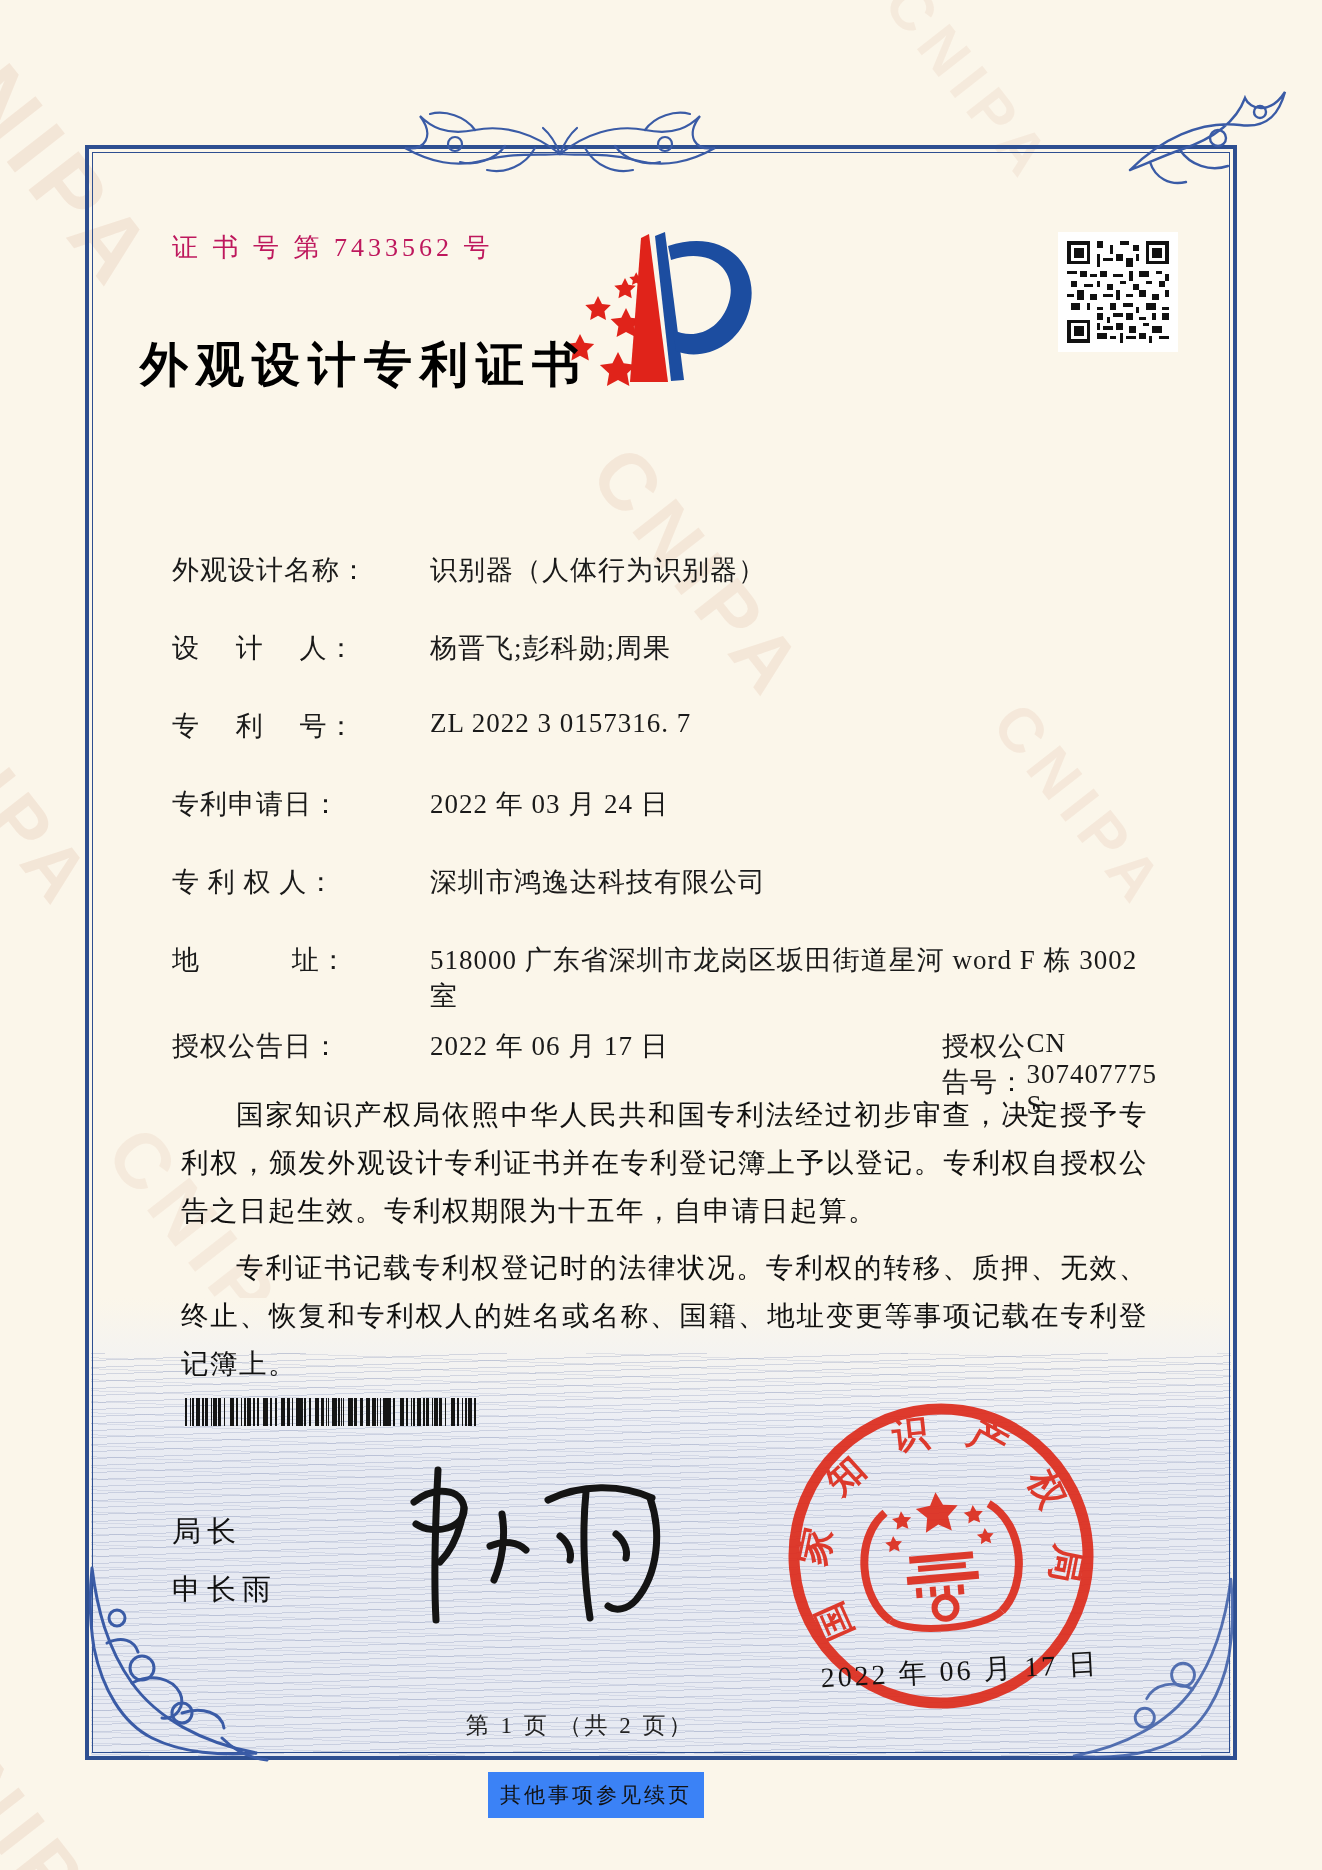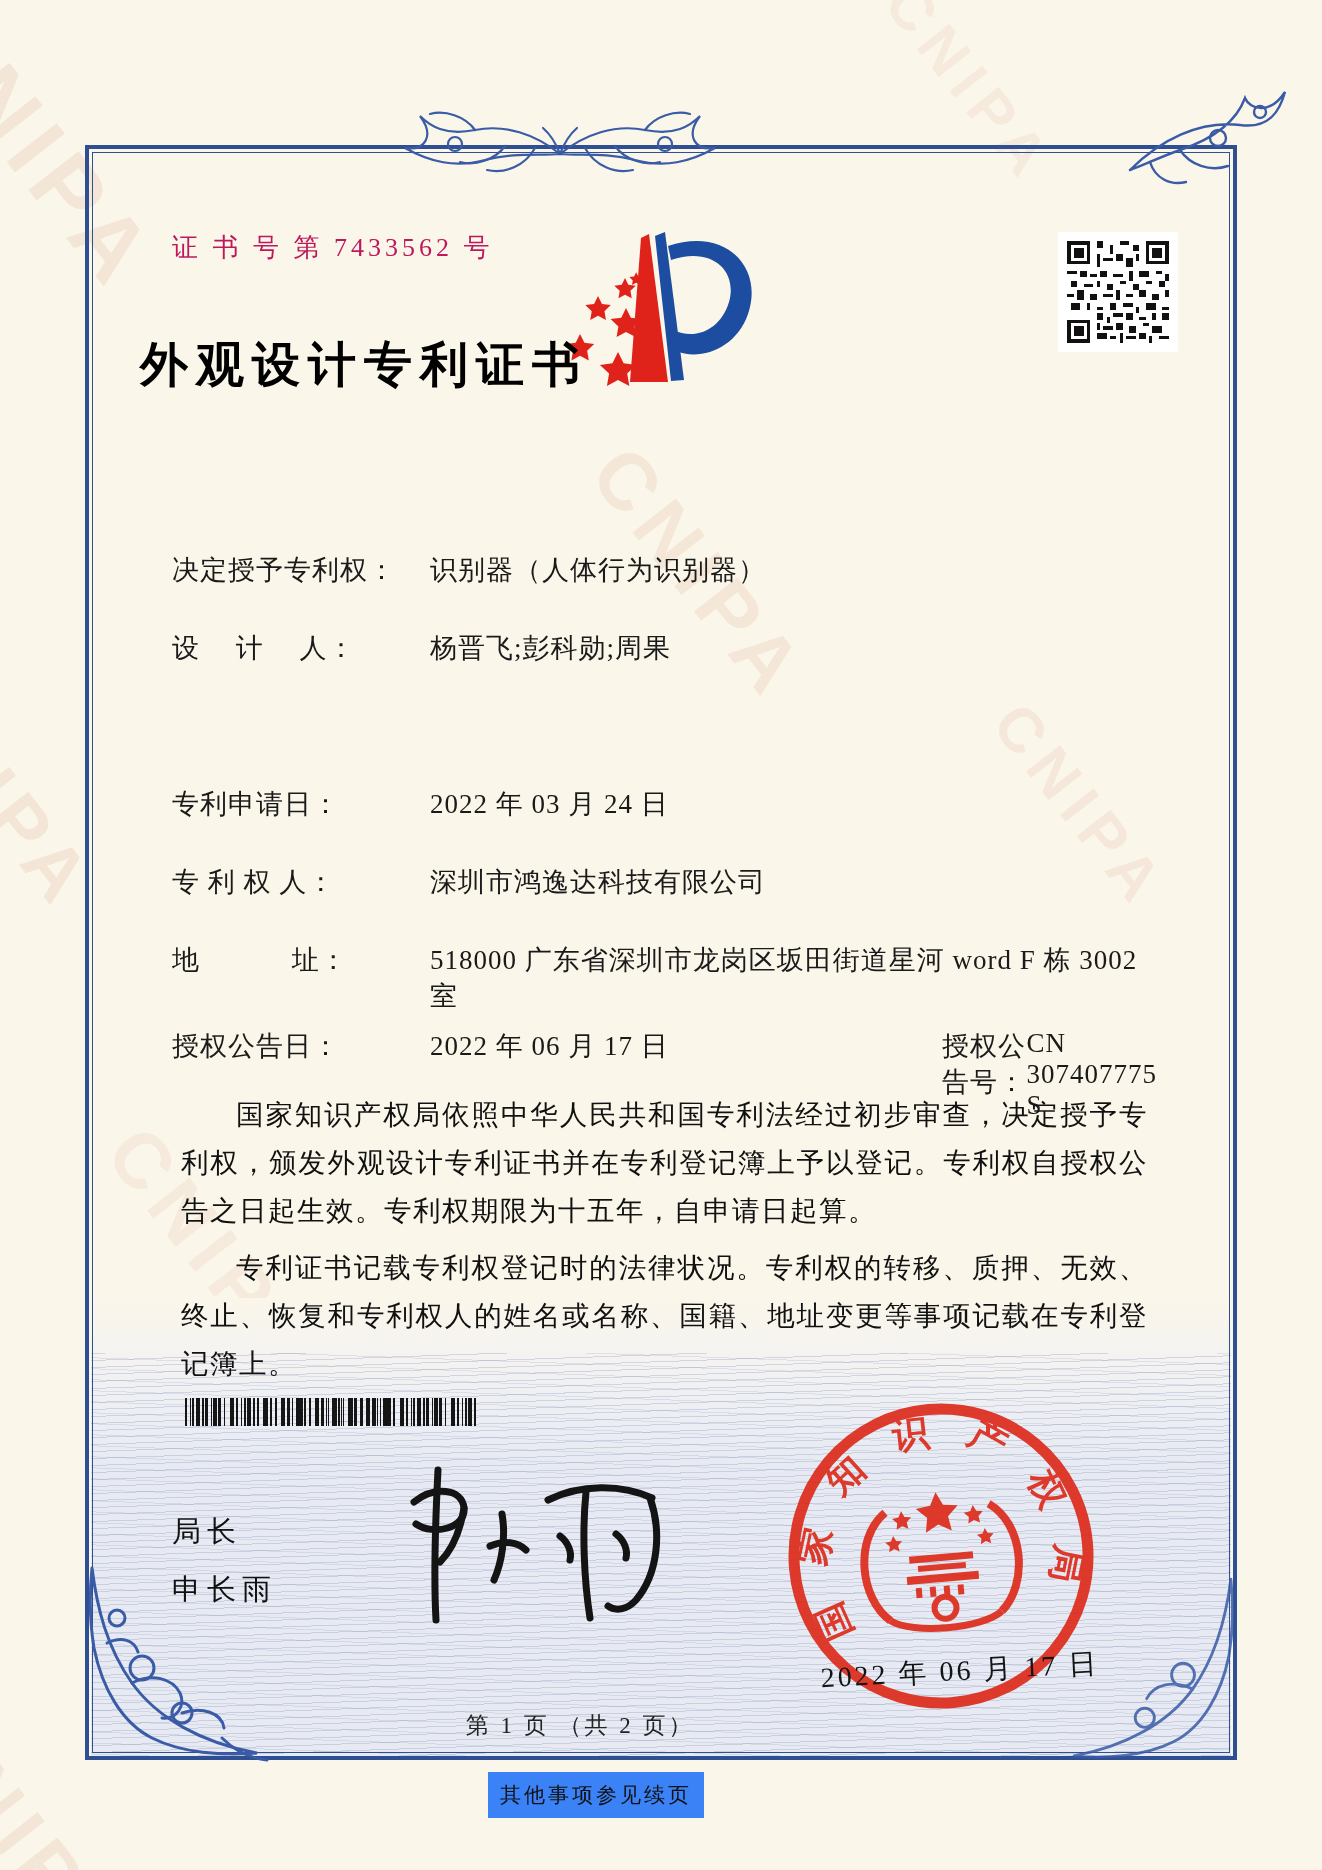--- a/index.html
+++ b/index.html
@@ -245,26 +245,30 @@
         <rect x="19" y="30" width="3" height="1"></rect>
         <rect x="23" y="29" width="2" height="2"></rect>
         <rect x="26" y="30" width="1" height="2"></rect>
         <rect x="29" y="30" width="3" height="1"></rect>
     </g>
   </svg>
 
   <div class="title">外观设计专利证书</div>
 
   <div class="field" style="top:552px;">
-    <span class="lab">决定授予专利权：</span>
+    <span class="lab">外观设计名称：</span>
     <span class="val">识别器（人体行为识别器）</span>
   </div>
   <div class="field" style="top:630px;">
     <span class="lab">设　 计　 人：</span>
     <span class="val">杨晋飞;彭科勋;周果</span>
+  </div>
+  <div class="field" style="top:708px;">
+    <span class="lab">专　 利　 号：</span>
+    <span class="val">ZL 2022 3 0157316. 7</span>
   </div>
   <div class="field" style="top:786px;">
     <span class="lab">专利申请日：</span>
     <span class="val">2022 年 03 月 24 日</span>
   </div>
   <div class="field" style="top:864px;">
     <span class="lab">专 利 权 人：</span>
     <span class="val">深圳市鸿逸达科技有限公司</span>
   </div>
   <div class="field" style="top:942px;">

